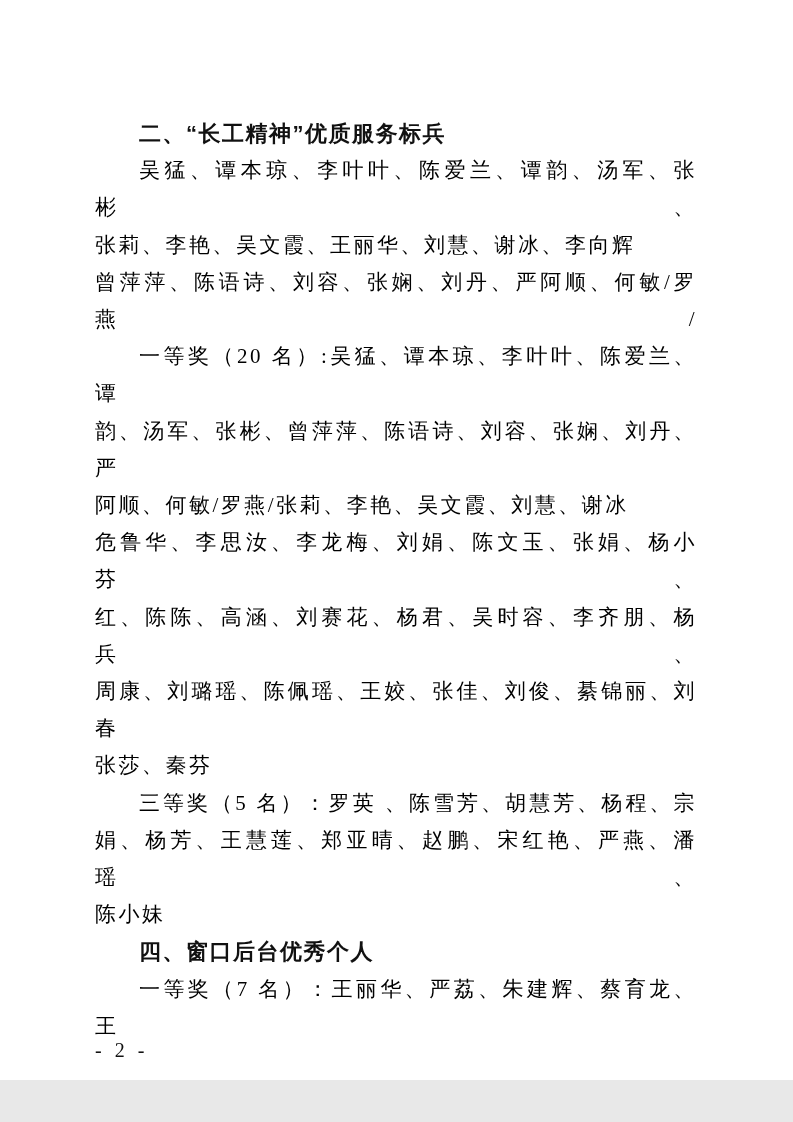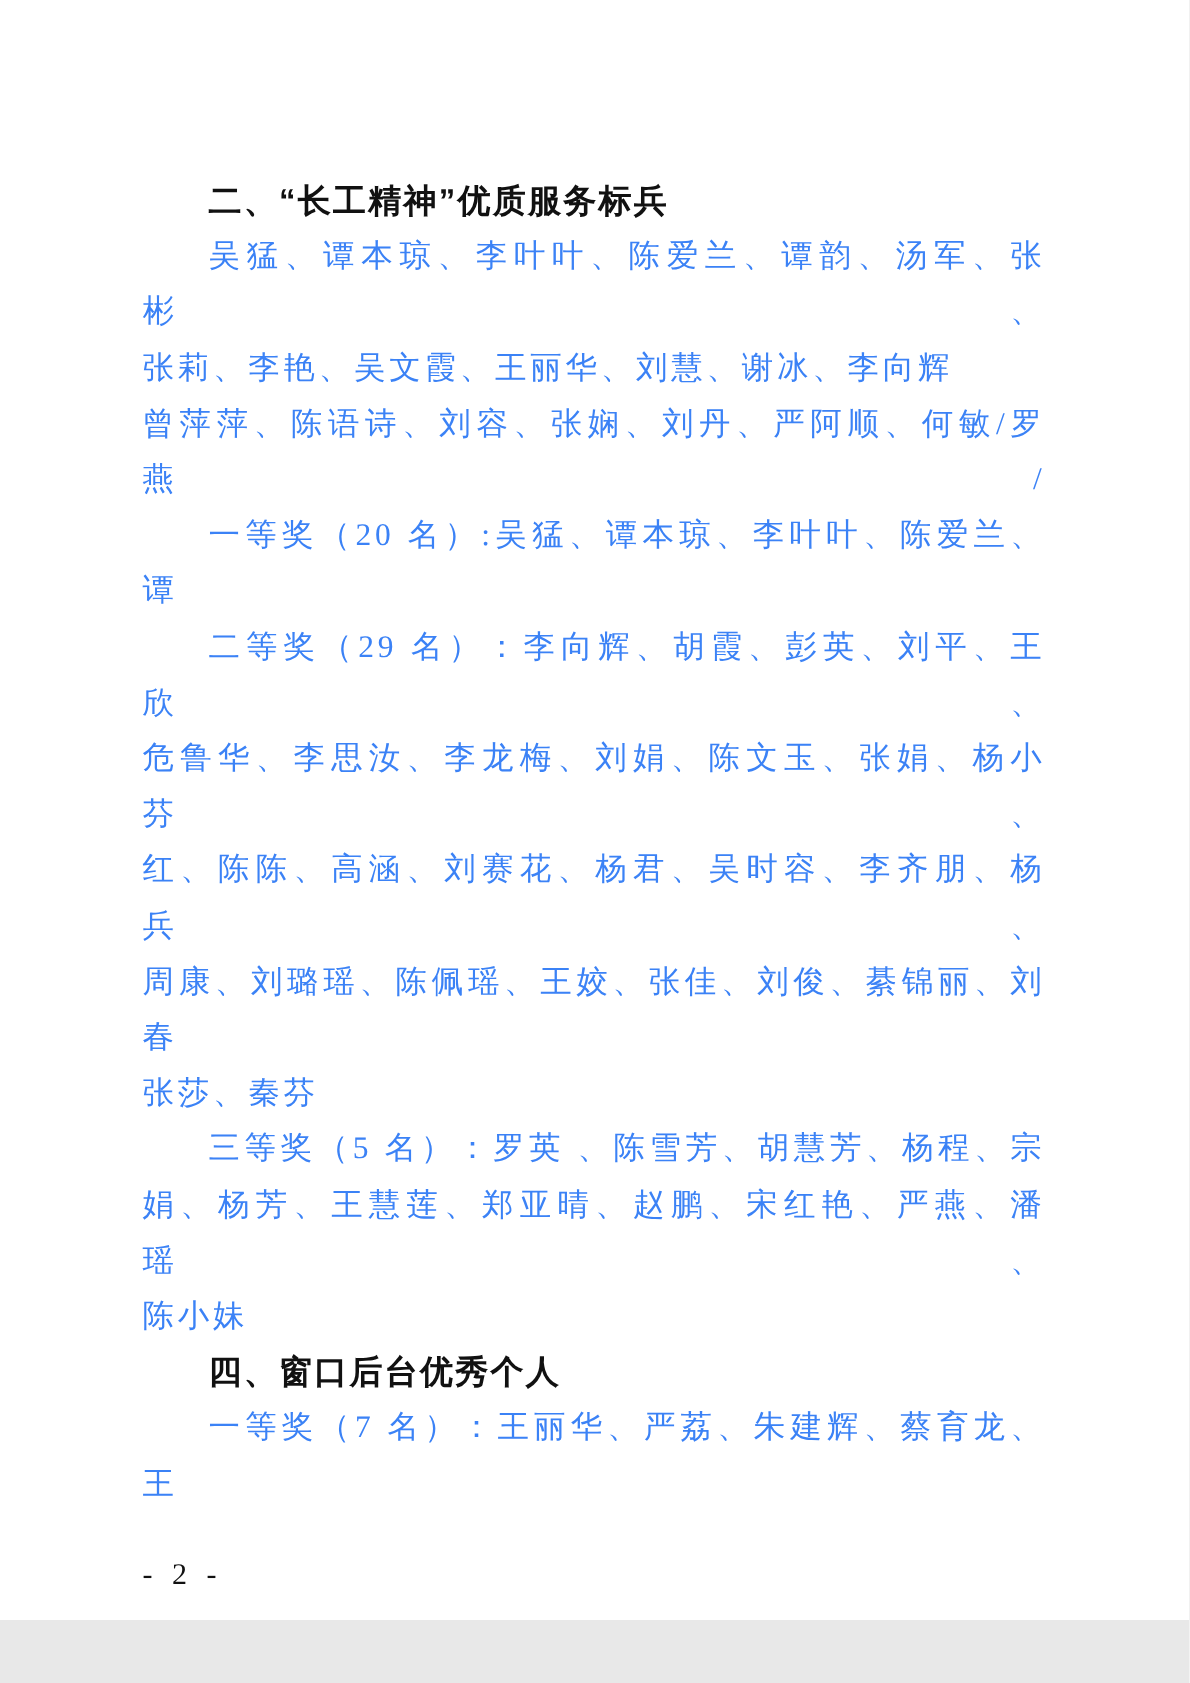--- a/index.html
+++ b/index.html
@@ -31,21 +31,21 @@
     line-height: 37.2px;
     letter-spacing: 1.5px;
     text-indent: 44px;
     white-space: nowrap;
   }
   .para { margin: 0; }
   .line {
     font-size: 21px;
     line-height: 37.2px;
     letter-spacing: 2.5px;
-    color: #3b82f6;
+    color: #000000;
   }
   .line.first { text-indent: 44px; }
   .line.fill {
     text-align: justify;
     text-align-last: justify;
     text-justify: inter-character;
   }
   .page-number {
     position: absolute;
     left: 95px;
@@ -66,23 +66,24 @@
         <div class="heading">二、“长工精神”优质服务标兵</div>
         <div class="para">
           <div class="line first fill">吴猛、谭本琼、李叶叶、陈爱兰、谭韵、汤军、张彬、</div>
           <div class="line">张莉、李艳、吴文霞、王丽华、刘慧、谢冰、李向辉</div>
           <div class="line fill">曾萍萍、陈语诗、刘容、张娴、刘丹、严阿顺、何敏/罗燕/</div>
         </div>
       </div>
       <div class="section">
         <div class="para">
           <div class="line first fill">一等奖（20 名）:吴猛、谭本琼、李叶叶、陈爱兰、谭</div>
+          <div class="line fill">韵、汤军、张彬、曾萍萍、陈语诗、刘容、张娴、刘丹、严</div>
+          <div class="line">阿顺、何敏/罗燕/张莉、李艳、吴文霞、刘慧、谢冰</div>
         </div>
         <div class="para">
-          <div class="line first fill">二等奖（29 名）：李向辉、胡霞、彭英、刘平、王欣、</div>
           <div class="line fill">危鲁华、李思汝、李龙梅、刘娟、陈文玉、张娟、杨小芬、</div>
           <div class="line fill">红、陈陈、高涵、刘赛花、杨君、吴时容、李齐朋、杨兵、</div>
           <div class="line fill">周康、刘璐瑶、陈佩瑶、王姣、张佳、刘俊、綦锦丽、刘春</div>
           <div class="line">张莎、秦芬</div>
         </div>
         <div class="para">
           <div class="line first fill">三等奖（5 名）：罗英 、陈雪芳、胡慧芳、杨程、宗</div>
           <div class="line fill">娟、杨芳、王慧莲、郑亚晴、赵鹏、宋红艳、严燕、潘瑶、</div>
           <div class="line">陈小妹</div>
         </div>

